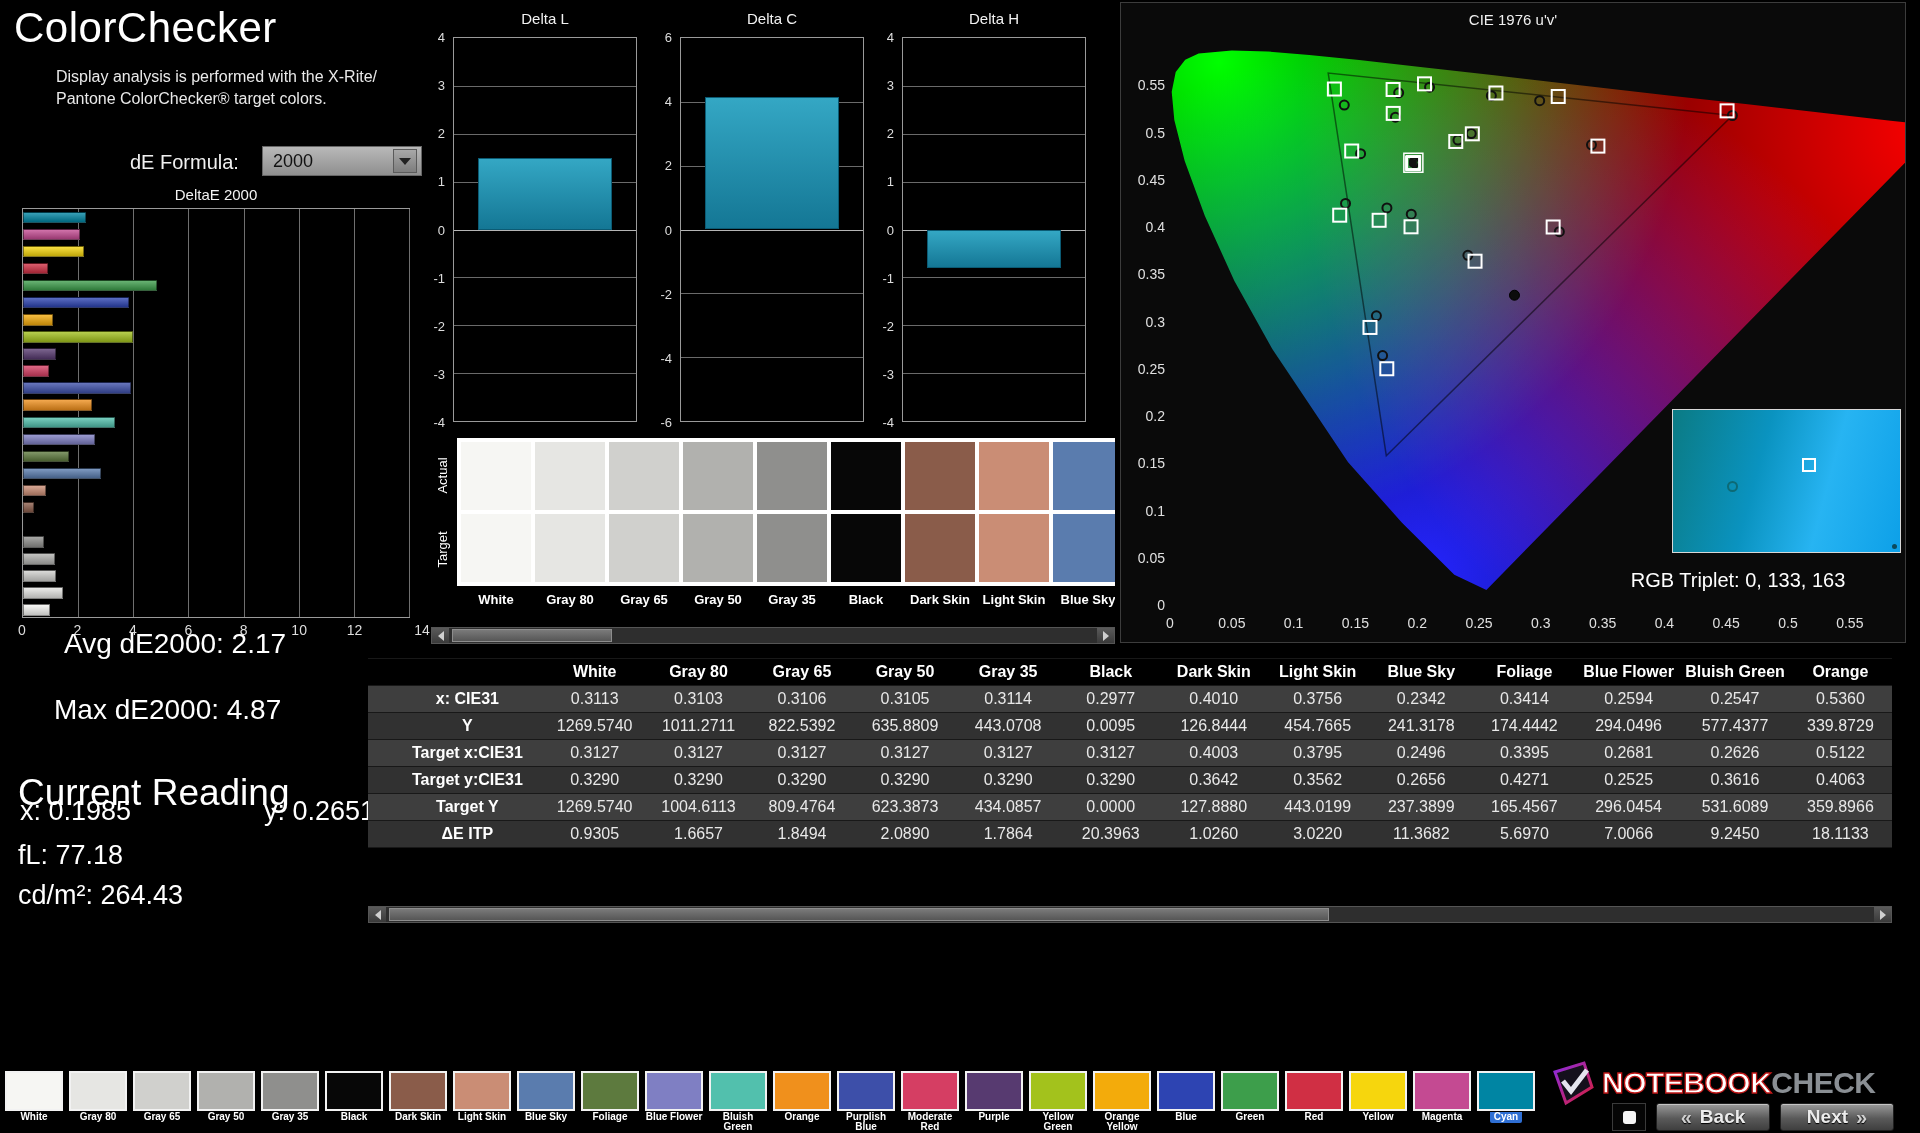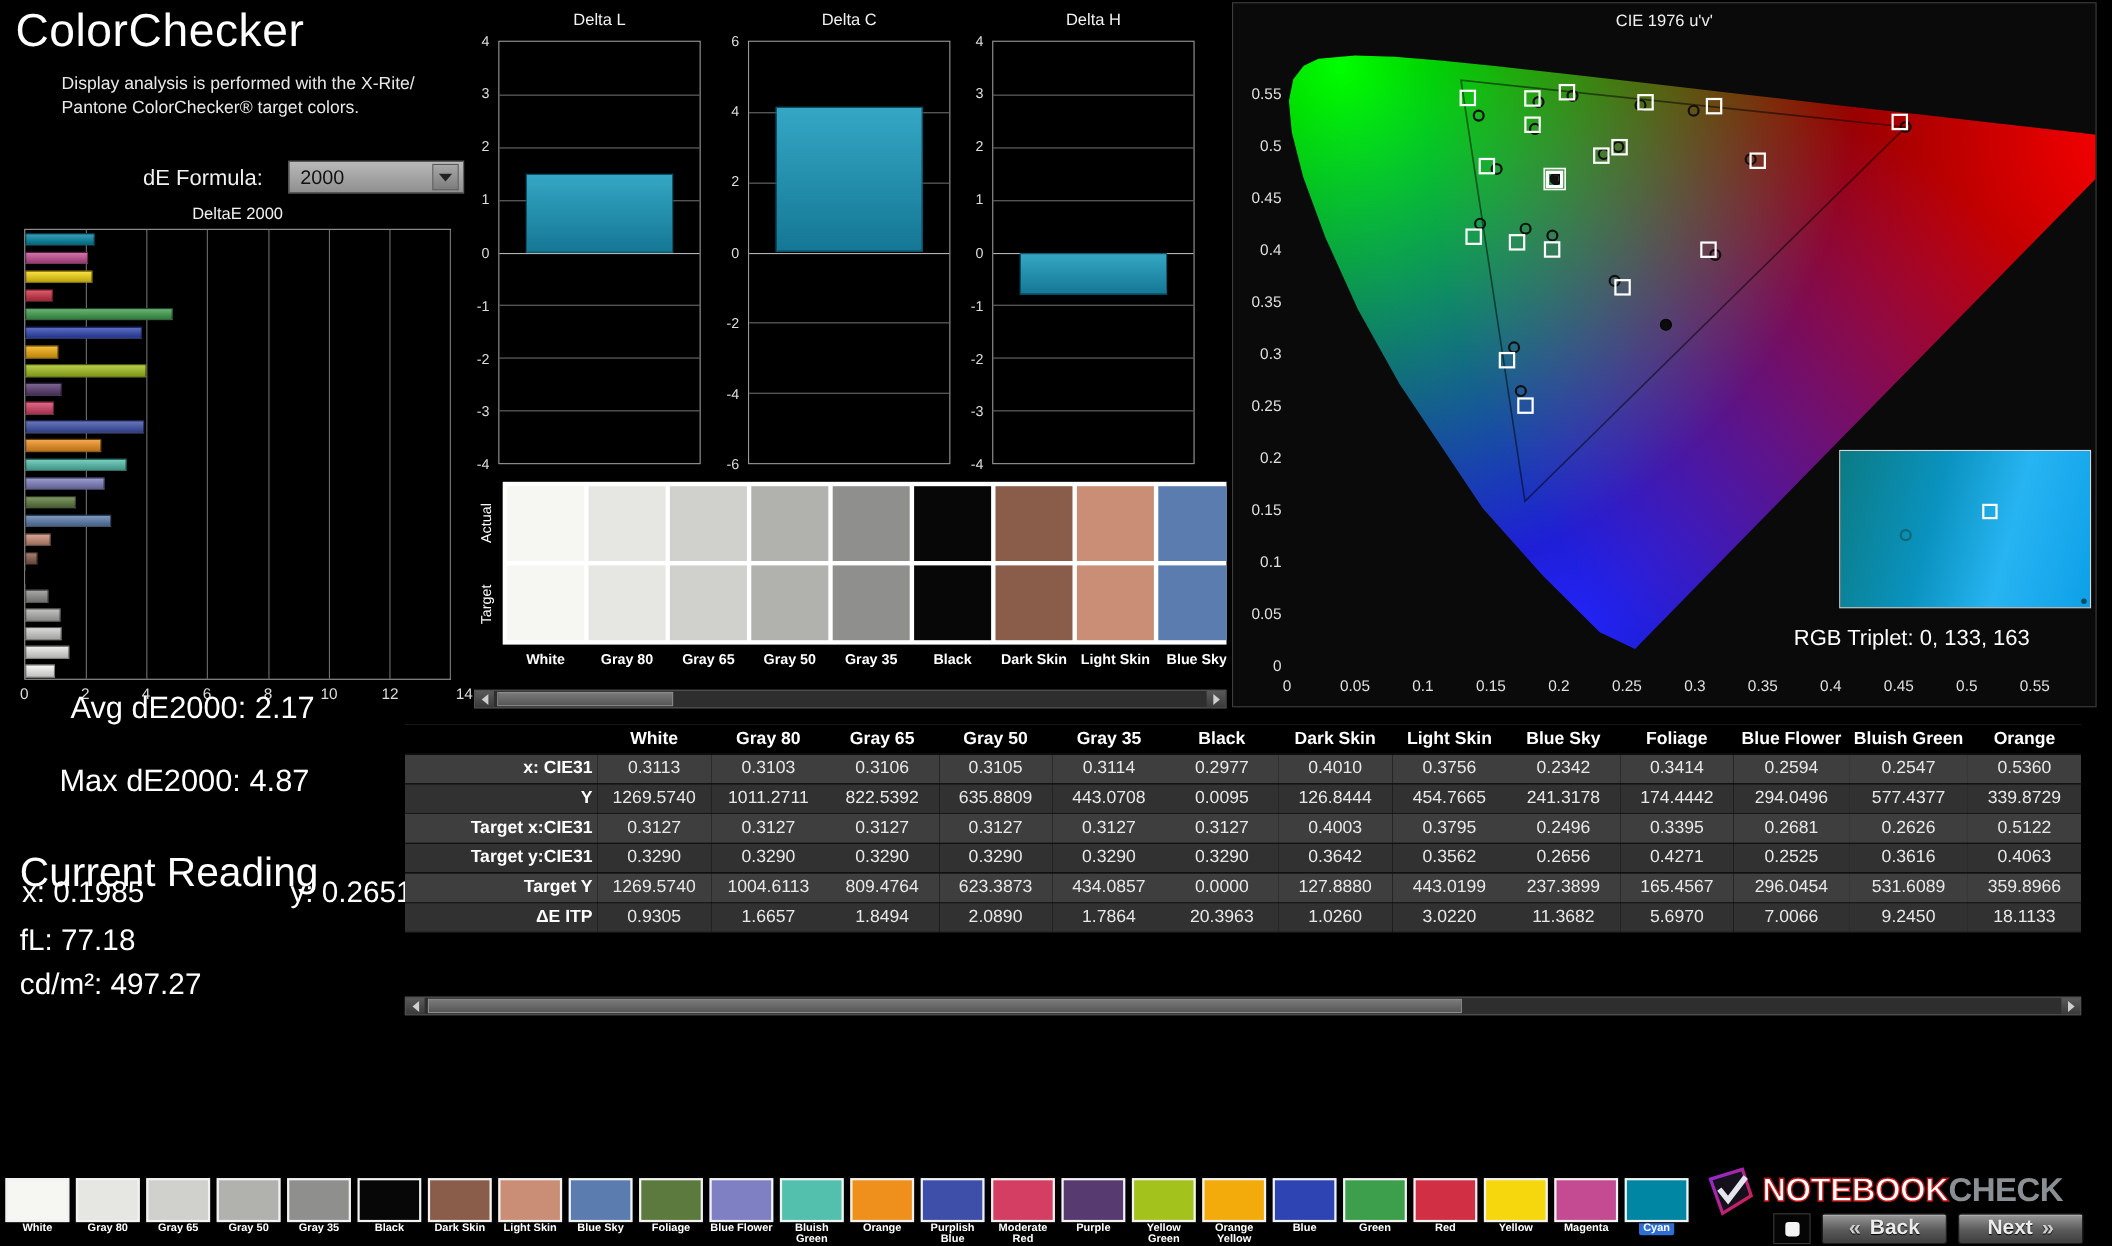--- a/index.html
+++ b/index.html
@@ -69,21 +69,21 @@
   .stat{position:absolute;color:#fff;white-space:nowrap}
 
   
   .table-wrap{position:absolute;left:368px;top:658px;width:1524px;height:246px;overflow:hidden}
   table{border-collapse:collapse;table-layout:fixed}
   th,td{height:27px;font-size:16px;text-align:center;white-space:nowrap;overflow:hidden;
         border-top:1px solid #181818;border-bottom:1px solid #181818;color:#e8e8e8;padding:0 4px}
   thead th{color:#fff;font-weight:bold;background:#000}
   tbody tr:nth-child(odd){background:#3e3e3e}
   tbody tr:nth-child(even){background:#313131}
-  th.rowlab{text-align:right;padding-left:28px;font-weight:bold;color:#fff}
+  th.rowlab{text-align:center;padding-left:28px;font-weight:bold;color:#fff}
 
   
   .bottom-strip{position:absolute;left:2px;top:1071px;display:flex}
   .bp{flex:none;width:64px;display:flex;flex-direction:column;align-items:center;cursor:pointer}
   .bp-sw{width:58px;height:40px;border:2px solid #f2f2f2}
   .bp-lb{height:20px;margin-top:1px;font-size:10px;line-height:1;font-weight:bold;color:#fff;
          text-align:center;width:62px;overflow:hidden}
   .bp-lb .hl{background:#2f6fd4;padding:1px 4px;border-radius:2px}
 
   
@@ -404,21 +404,21 @@
     </div>
     <div class="rgb-triplet">RGB Triplet: 0, 133, 163</div>
   </div>
 
   <div class="stat" style="left:64px;top:628px;font-size:28px">Avg dE2000: 2.17</div>
   <div class="stat" style="left:54px;top:694px;font-size:28px">Max dE2000: 4.87</div>
   <div class="stat" style="left:18px;top:772px;font-size:37px">Current Reading</div>
   <div class="stat" style="left:20px;top:796px;font-size:27px">x: 0.1985</div>
   <div class="stat" style="left:264px;top:796px;font-size:27px">y: 0.2651</div>
   <div class="stat" style="left:18px;top:840px;font-size:27px">fL: 77.18</div>
-  <div class="stat" style="left:18px;top:880px;font-size:27px">cd/m²: 497.27</div>
+  <div class="stat" style="left:18px;top:880px;font-size:27px">cd/m²: 264.43</div>
 
   <div class="table-wrap">
     <table id="results-table">
         <colgroup>
           <col style="width: 178px;">
           <col style="width: 106px;">
           <col style="width: 106px;">
           <col style="width: 106px;">
           <col style="width: 106px;">
           <col style="width: 106px;">

